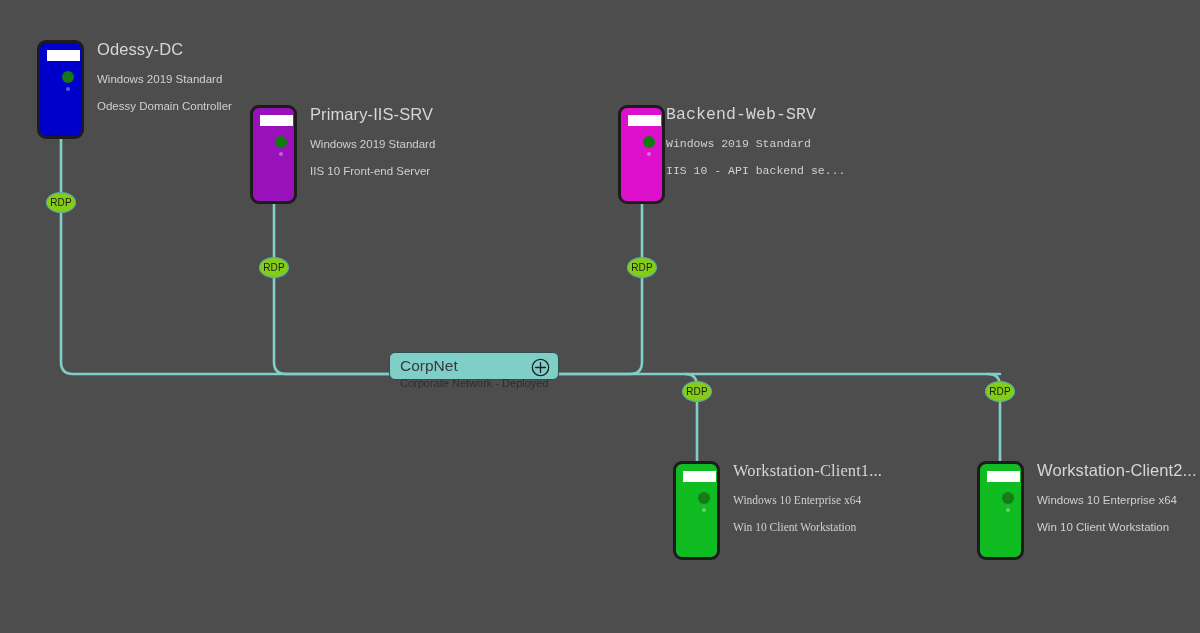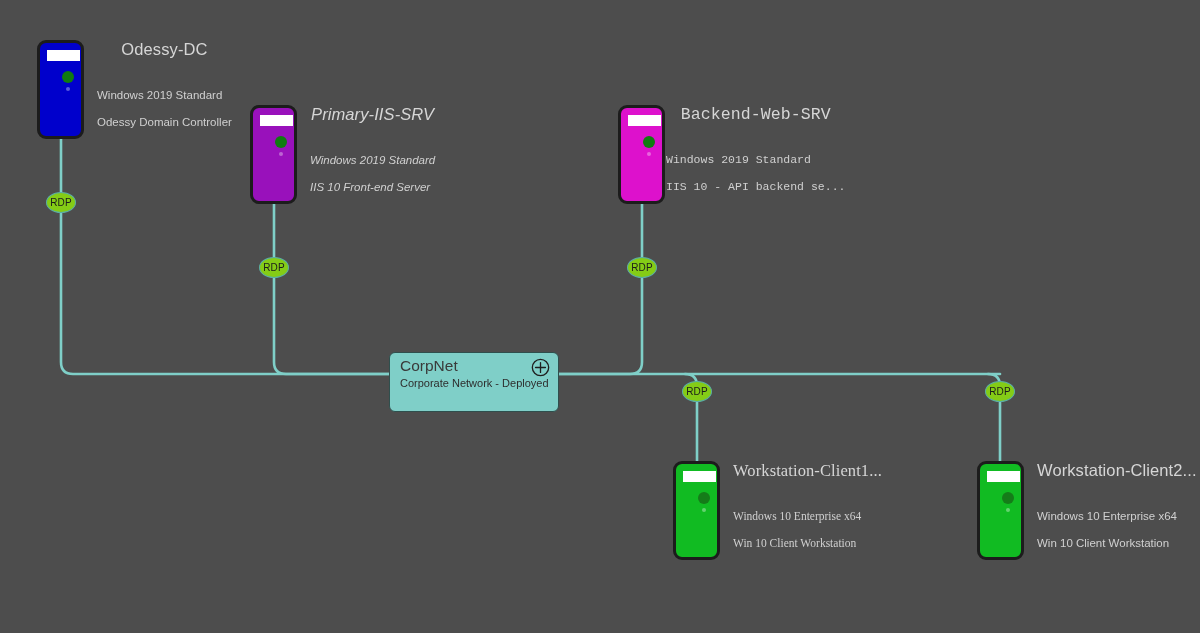--- a/index.html
+++ b/index.html
@@ -73,39 +73,38 @@
   .node-labels {
     position: absolute;
     top: 0;
     white-space: nowrap;
   }
   .node-title {
     color: #d6d6d6;
     font-size: 16.5px;
     line-height: 19px;
     letter-spacing: 0.1px;
-    text-align: center;
   }
   .node-os {
     color: #d0d0d0;
     font-size: 11.5px;
     line-height: 14px;
-    margin-top: 29px;
+    margin-top: 13px;
   }
   .node-desc {
     color: #d0d0d0;
     font-size: 11.5px;
     line-height: 14px;
     margin-top: 13px;
   }
   
   .network-node {
     position: absolute;
     width: 170px;
-    height: 60px;
+    height: 28px;
     background: #7fcfc8;
     border: 1.5px solid #2f4f4d;
     border-radius: 6px;
     box-sizing: border-box;
   }
   .network-title {
     position: absolute;
     left: 10px;
     top: 3px;
     font-size: 15.5px;
@@ -177,21 +176,21 @@
       <div class="node-desc">Odessy Domain Controller</div>
     </div>
   </div>
 
   <div class="node" style="left:250px; top:105px;">
     <div class="device-box" style="background:#9911bb;">
       <div class="title-bar"></div>
       <div class="status-dot"></div>
       <div class="sub-mark"></div>
     </div>
-    <div class="node-labels" style="left:60px;font-style:italic;">
+    <div class="node-labels" style="left:60px;">
       <div class="node-title">Primary-IIS-SRV</div>
       <div class="node-os">Windows 2019 Standard</div>
       <div class="node-desc">IIS 10 Front-end Server</div>
     </div>
   </div>
 
   <div class="node" style="left:618px; top:105px;">
     <div class="device-box" style="background:#dd11cc;">
       <div class="title-bar"></div>
       <div class="status-dot"></div>

